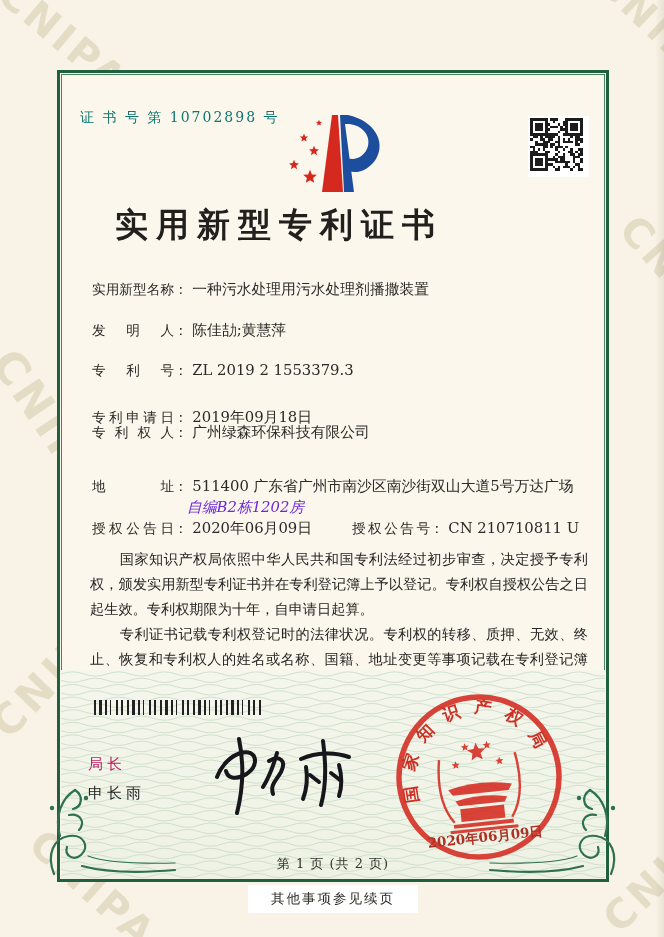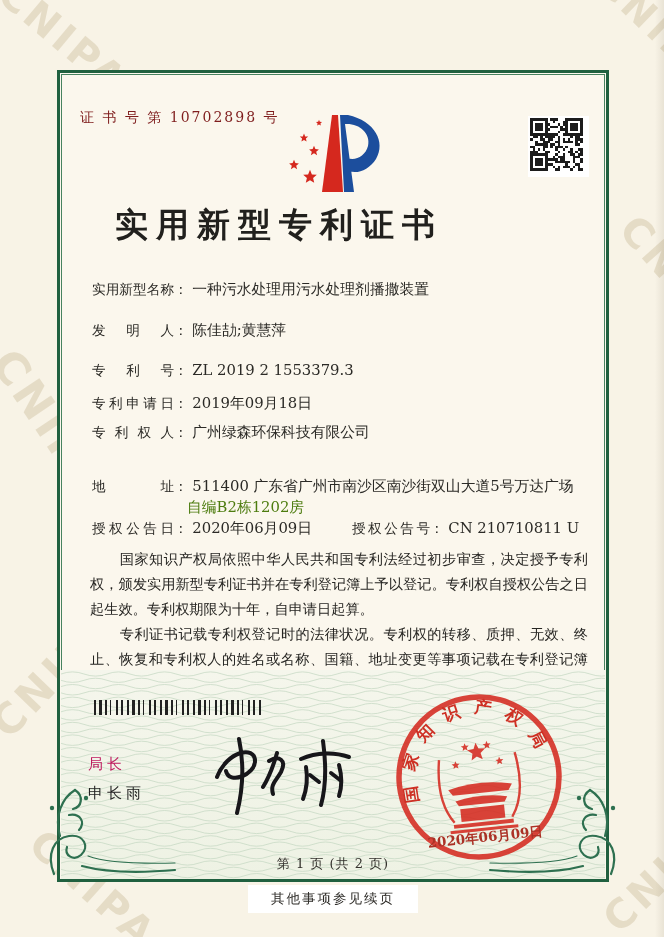--- a/index.html
+++ b/index.html
@@ -9,36 +9,36 @@
     background:linear-gradient(to right,rgba(0,0,0,0),rgba(120,110,90,.12));pointer-events:none;}
 
   .wm{position:absolute;font-family:"DejaVu Sans","Liberation Sans",sans-serif;
       font-weight:700;color:rgba(193,176,138,.34);letter-spacing:4px;white-space:nowrap;
       pointer-events:none;user-select:none;}
 
   .frame{position:absolute;left:57px;top:70px;width:546px;height:806px;
          border:3px solid #20603f;background:#fbf7ed;}
   .frame-inner{position:absolute;inset:1px;border:1px solid #47825f;}
 
-  .cert-no{position:absolute;left:80px;top:109px;font-size:14px;letter-spacing:2px;color:#7f1d1d;}
+  .cert-no{position:absolute;left:80px;top:109px;font-size:14px;letter-spacing:2px;color:#0f766e;}
 
   .logo{position:absolute;left:279px;top:104px;width:118px;height:94px;}
   .qr{position:absolute;left:528px;top:116px;width:57px;height:57px;background:#fff;padding:2px;}
   .qr svg{display:block;width:53px;height:53px;}
 
   .title{position:absolute;left:57px;top:203px;width:444px;text-align:center;
          font-size:33px;font-weight:700;letter-spacing:8px;color:#21201d;}
 
   .row{position:absolute;left:92px;font-size:14.8px;color:#2b2a26;white-space:nowrap;}
   .lbl{display:inline-block;width:82px;font-size:13.6px;text-align:justify;text-align-last:justify;
        vertical-align:baseline;color:#2b2a26;}
   .lbl2{display:inline-block;width:78px;font-size:13.6px;text-align:justify;text-align-last:justify;}
   .colon{font-size:13.6px;}
   .val{font-size:14.8px;}
-  .addr2{position:absolute;left:187px;top:498px;font-size:14.8px;color:#4d7c0f;}
+  .addr2{position:absolute;left:187px;top:498px;font-size:14.8px;color:#6d28d9;font-style:italic;}
 
   .paras{position:absolute;left:90px;top:547px;width:498px;font-size:14.2px;line-height:25px;
          color:#262522;text-align:justify;}
   .paras p{margin:0;text-indent:2.1em;}
 
   .guilloche{position:absolute;left:61px;top:670px;width:544px;height:209px;overflow:hidden;
              background:linear-gradient(#f5f6ec,#eef2e4);}
   .guilloche svg{display:block;}
 
   .barcode{position:absolute;left:94px;top:700px;width:170px;height:16px;background:transparent;}
@@ -341,21 +341,21 @@
     <span class="val">一种污水处理用污水处理剂播撒装置</span>
   </div>
   <div class="row" style="top:321px;">
     <span class="lbl">发明人</span><span class="colon">：</span>
     <span class="val">陈佳劼;黄慧萍</span>
   </div>
   <div class="row" style="top:361px;">
     <span class="lbl">专利号</span><span class="colon">：</span>
     <span class="val">ZL 2019 2 1553379.3</span>
   </div>
-  <div class="row" style="top:394px;">
+  <div class="row" style="top:408px;">
     <span class="lbl">专利申请日</span><span class="colon">：</span>
     <span class="val">2019年09月18日</span>
   </div>
   <div class="row" style="top:423px;">
     <span class="lbl">专利权人</span><span class="colon">：</span>
     <span class="val">广州绿森环保科技有限公司</span>
   </div>
   <div class="row" style="top:477px;">
     <span class="lbl">地址</span><span class="colon">：</span>
     <span class="val">511400 广东省广州市南沙区南沙街双山大道5号万达广场</span>

